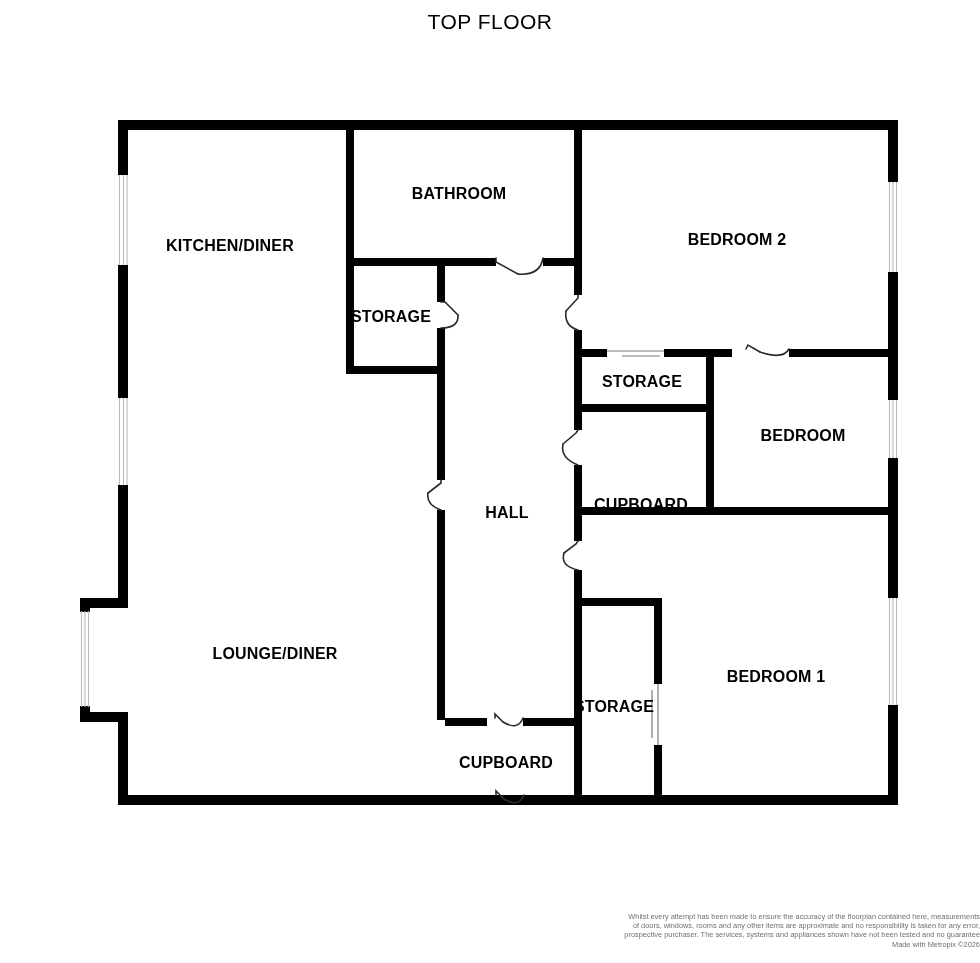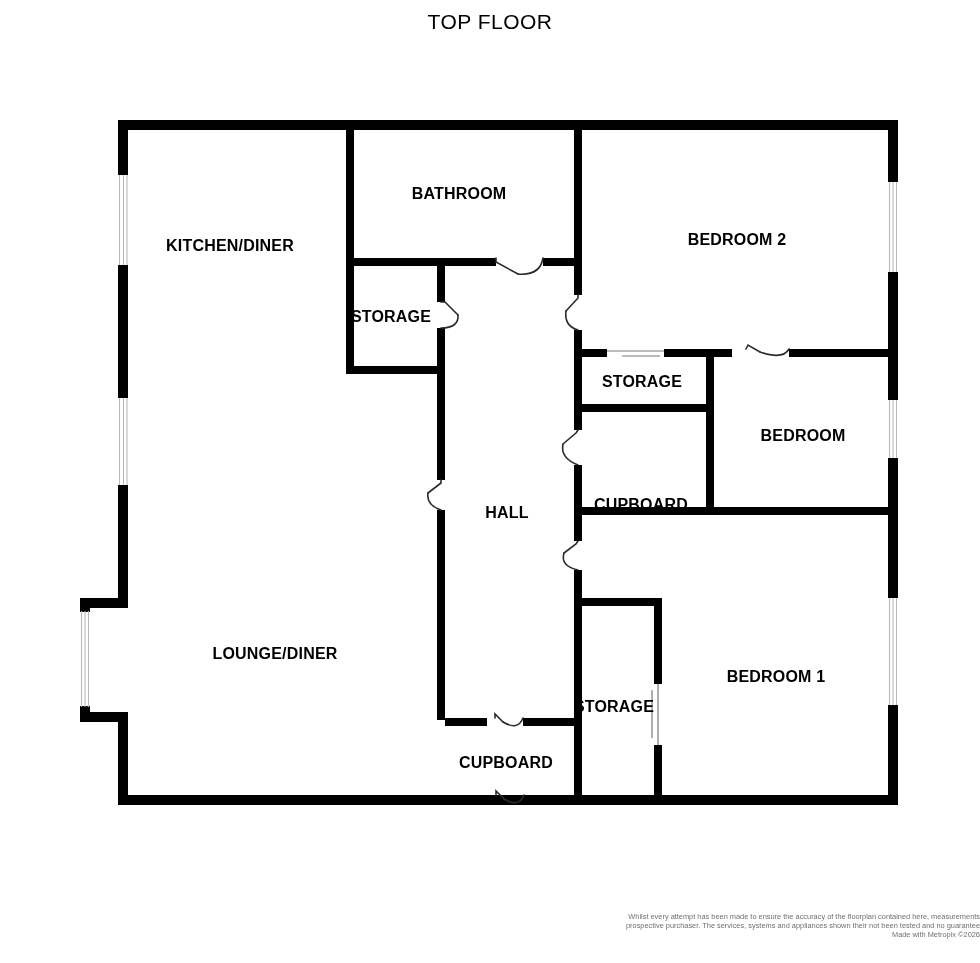--- a/index.html
+++ b/index.html
@@ -242,15 +242,16 @@
   <div class="room-label" style="left:641px; top:461px;margin-top:44px;">CUPBOARD</div>
   <div class="room-label" style="left:507px; top:493px;margin-top:20px;">HALL</div>
   <div class="room-label" style="left:275px; top:637px;margin-top:17px;">LOUNGE/DINER</div>
   <div class="room-label" style="left:776px; top:677px;">BEDROOM 1</div>
   <div class="room-label" style="left:614px; top:707px;">STORAGE</div>
   <div class="room-label" style="left:506px; top:763px;">CUPBOARD</div>
 </div>
 
 <div id="disclaimer">
   <div>Whilst every attempt has been made to ensure the accuracy of the floorplan contained here, measurements</div>
-  <div>prospective purchaser. The services, systems and appliances shown their not been tested and no guarantee</div>
+  <div>of doors, windows, rooms and any other items are approximate and no responsibility is taken for any error,</div>
+  <div>prospective purchaser. The services, systems and appliances shown have not been tested and no guarantee</div>
   <div>Made with Metropix ©2026</div>
 </div>
 
 </body></html>

